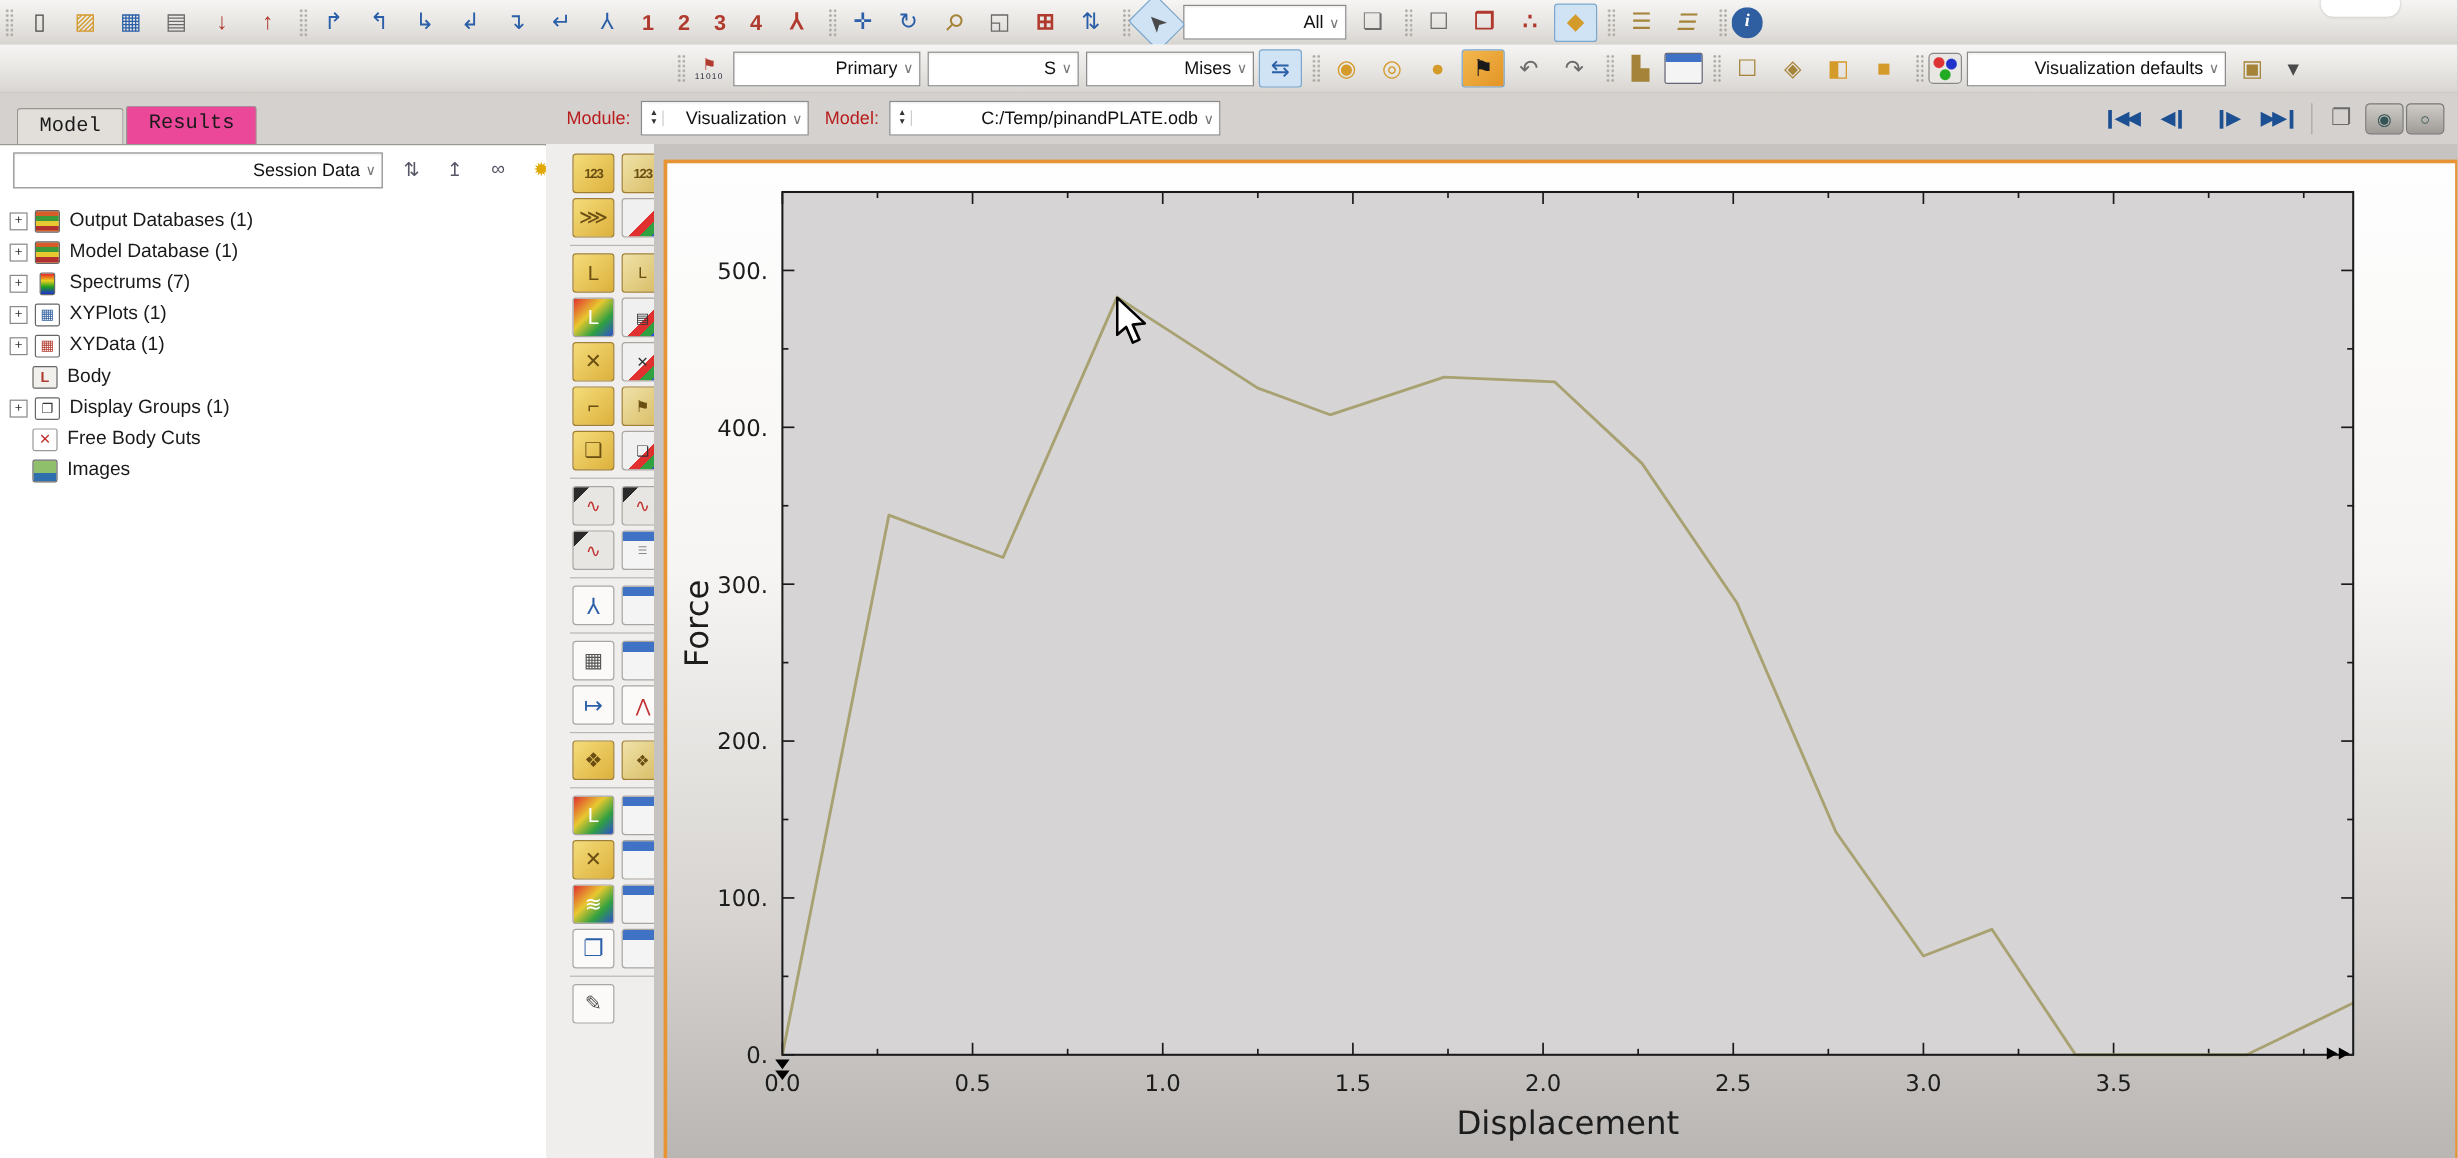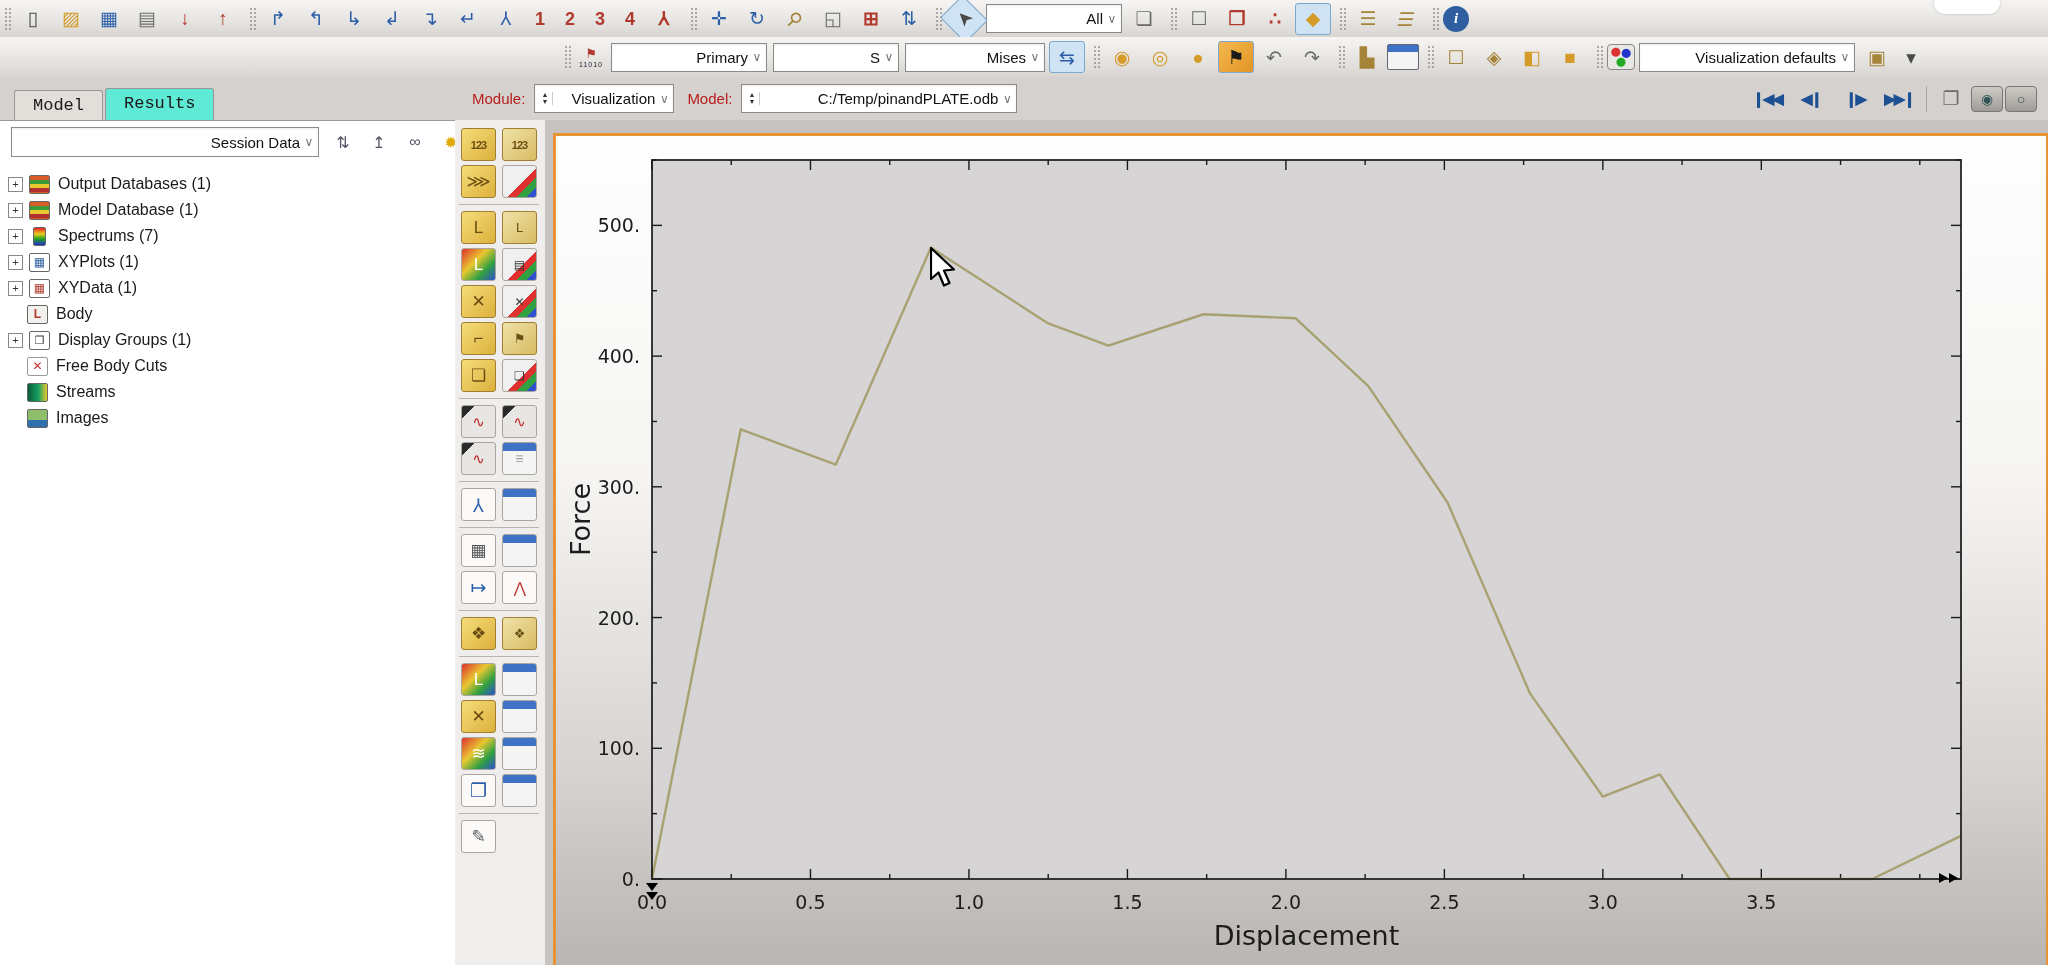--- a/index.html
+++ b/index.html
@@ -50,21 +50,21 @@
   .ctx-label{font-size:15px;color:#b91c1c;margin:0 6px 0 10px;}
   .navbtn{color:#1d4f93;font-size:15px;font-weight:bold;letter-spacing:-2px;width:40px;}
   .vsep{width:1px;height:26px;background:#aaa7a3;margin:0 5px;}
   #watermark{position:absolute;top:-8px;right:48px;width:66px;height:22px;background:#fff;
     border-radius:11px;box-shadow:0 0 3px rgba(0,0,0,.2);}
 
   
   #tabs{position:absolute;left:14px;top:88px;display:flex;align-items:flex-end;height:32px;}
   .tab{padding:5px 18px;font-size:17px;color:#1a1a1a;border:1px solid #9a9792;
     border-bottom:none;background:#e2dfdb;border-radius:3px 3px 0 0;margin-right:2px;font-family:Liberation Mono, monospace;}
-  .tab.active{background:#5eead4;position:relative;padding-bottom:7px;}
+  .tab.active{background:#ec4899;position:relative;padding-bottom:7px;}
   #leftpanel{position:absolute;left:0;top:120px;width:455px;bottom:0;background:#fff;
     border-top:1px solid #9a9792;border-right:1px solid #15803d;}
   #sessrow{display:flex;align-items:center;padding:6px 6px 4px 8px;}
   #sessrow .combo{flex:0 0 300px;height:28px;}
   .ph-btn{display:inline-flex;align-items:center;justify-content:center;width:30px;height:26px;
     margin-left:6px;font-size:16px;color:#556;}
   .ph-bulb{color:#e0a800;}
   #tree{padding:10px 0 0 6px;}
   .trow{display:flex;align-items:center;height:26px;font-size:16px;color:#1a1a1a;}
   .texp{width:13px;height:13px;border:1px solid #888;display:inline-flex;align-items:center;
@@ -78,21 +78,21 @@
   .t-grid2{background:#fff;color:#b03a2e;}
   .t-path{background:#f2f0ec;color:#b03a2e;font-weight:bold;}
   .t-dg{background:#fff;color:#333;font-size:11px;}
   .t-fbc{background:#fff;color:#c03030;border-color:#999;}
   .t-stream{background:linear-gradient(90deg,#0a5c3c,#18a060 55%,#e8c830);}
   .t-movie{background:linear-gradient(90deg,#202060 0 30%,#c03060 30% 55%,#30a060 55%);}
   .t-img{background:linear-gradient(180deg,#8fbf6a 0 60%,#2f6fae 60%);}
 
   
   #toolbox{position:absolute;left:455px;top:120px;width:90px;bottom:0;background:#f0eeec;
-    border-right:1px solid #b5b2ae;padding-top:6px;}
+    border-right:1px solid #b5b2ae;padding-top:6px;padding-left:16px;}
   .tbx-row{display:flex;justify-content:flex-start;padding:2px 0 2px 6px;}
   .tbx{width:33px;height:31px;margin-right:6px;border:1px solid #a9a6a2;border-radius:3px;
     display:inline-flex;align-items:center;justify-content:center;font-size:17px;
     background:#fbfaf8;color:#555;}
   .tbx.y{background:linear-gradient(135deg,#f4dc7a,#ddb13c);color:#6b4e12;border-color:#a08030;}
   .tbx.y2{background:linear-gradient(135deg,#efe2a8,#d8bb62);color:#6b4e12;border-color:#a08030;font-size:13px;}
   .tbx.r{background:linear-gradient(135deg,#e03030,#e8c830 40%,#30a040 70%,#3050d0);color:#fff;}
   .tbx.r2{background:linear-gradient(135deg,#f0f0f0 55%,#e03030 55% 70%,#30a040 70% 85%,#3050d0 85%);color:#333;font-size:12px;}
   .tbx.b{background:#fbfaf8;color:#2b5fa8;font-size:19px;}
   .tbx.red{background:#fbfaf8;color:#c03030;font-size:15px;letter-spacing:-1px;}
@@ -307,25 +307,20 @@
         </div>
         <div class="trow">
           <span class="texp">+</span>
           <span class="ticon t-dg">❐</span>
           <span>Display Groups (1)</span>
         </div>
         <div class="trow">
           <span class="texp none"></span>
           <span class="ticon t-fbc">✕</span>
           <span>Free Body Cuts</span>
-        </div>
-        <div class="trow">
-          <span class="texp none"></span>
-          <span class="ticon t-stream"></span>
-          <span>Streams</span>
         </div>
         <div class="trow">
           <span class="texp none"></span>
           <span class="ticon t-img"></span>
           <span>Images</span>
         </div>
       </div>
   </div>
 
   <div id="toolbox">

